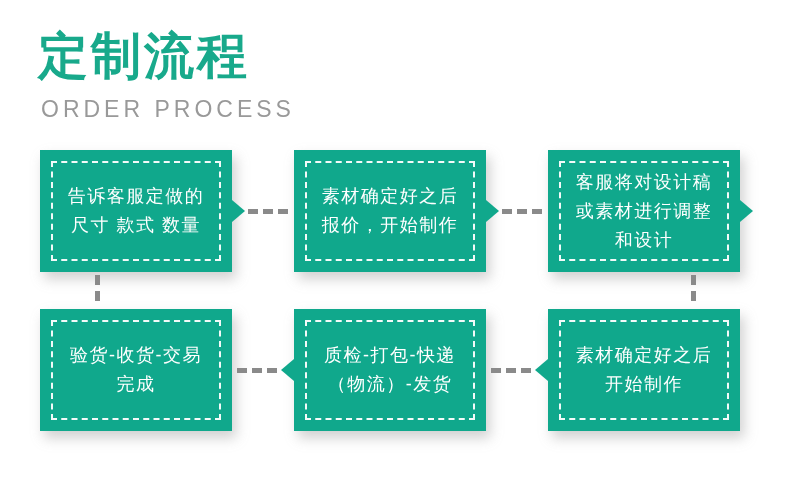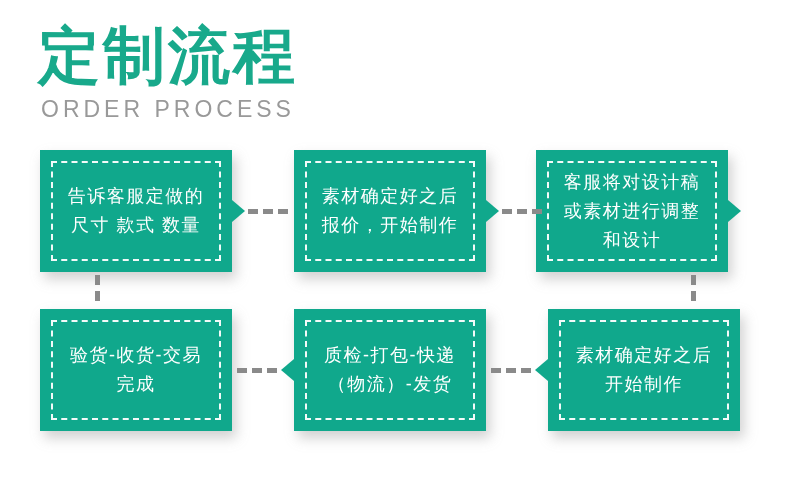--- a/index.html
+++ b/index.html
@@ -14,36 +14,36 @@
   html,body{margin:0;padding:0;background:var(--page-bg);}
   .stage{
     position:relative;
     width:790px;height:479px;
     background:var(--page-bg);
     overflow:hidden;
     font-family:"Liberation Sans","DejaVu Sans",sans-serif;
   }
   .title{
     position:absolute;left:38px;top:28px;margin:0;
-    font-size:62px;line-height:56px;font-weight:900;
+    font-size:50px;line-height:56px;font-weight:900;
     letter-spacing:3px;color:var(--title-green);
   }
   .subtitle{
     position:absolute;left:41px;top:96px;
     font-size:23px;font-weight:400;
     letter-spacing:4px;color:var(--subtitle-gray);
   }
   .box{
     position:absolute;width:192px;height:122px;
     background:var(--box-green);
     box-shadow:4px 7px 12px rgba(140,140,140,.40);
   }
   .b1{left:40px;top:150px}
   .b2{left:294px;top:150px}
-  .b3{left:536px;top:150px}
+  .b3{left:548px;top:150px}
   .b4{left:40px;top:309px}
   .b5{left:294px;top:309px}
   .b6{left:548px;top:309px}
   .inner{
     position:absolute;inset:11px;
     border:2px dashed var(--inner-border);
     opacity:.95;
   }
   .txt{
     position:absolute;inset:0;

